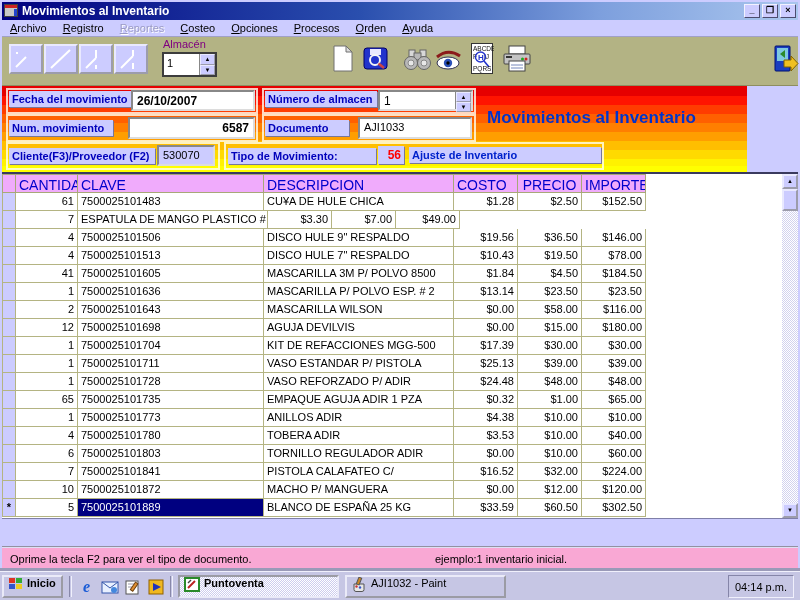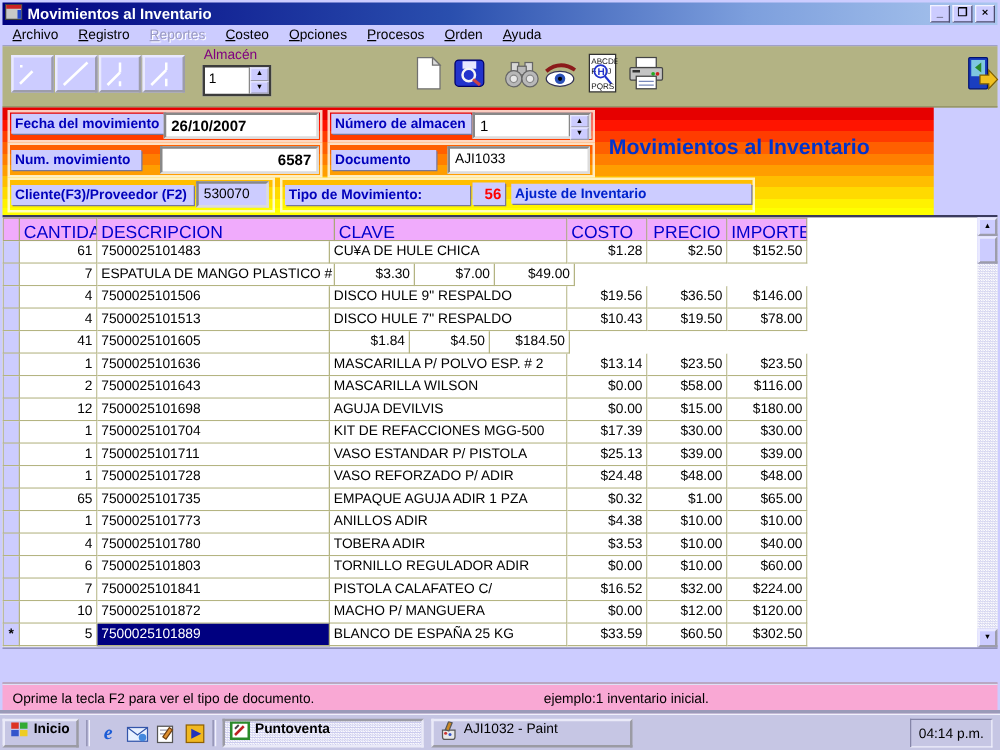--- a/index.html
+++ b/index.html
@@ -267,22 +267,22 @@
     <span class="flabel" style="left:407px;top:61px;width:192px;color:#0022cc">Ajuste de Inventario</span>
 
     <span class="bigtitle">Movimientos al Inventario</span>
   </div>
 
   <div class="grid">
     <div class="gscroll-pad">
       <div class="ghead">
         <div class="hcell hc-sel"></div>
         <div class="hcell c-cant">CANTIDAD</div>
+        <div class="hcell c-clave">CLAVE</div>
         <div class="hcell c-desc">DESCRIPCION</div>
-        <div class="hcell c-clave">CLAVE</div>
         <div class="hcell c-cost">COSTO</div>
         <div class="hcell c-prec">PRECIO</div>
         <div class="hcell c-imp">IMPORTE</div>
         <div class="hc-fill"></div>
       </div>
       <div>
           <div class="trow">
             <div class="tcell c-sel"></div>
             <div class="tcell c-cant num">61</div>
             <div class="tcell c-clave">7500025101483</div>
@@ -318,20 +318,21 @@
             <div class="tcell c-desc">DISCO HULE 7" RESPALDO</div>
             <div class="tcell c-cost num">$10.43</div>
             <div class="tcell c-prec num">$19.50</div>
             <div class="tcell c-imp num">$78.00</div>
             <div class="tcell c-fill"></div>
           </div>
           <div class="trow">
             <div class="tcell c-sel"></div>
             <div class="tcell c-cant num">41</div>
             <div class="tcell c-clave">7500025101605</div>
+            <div class="tcell c-desc">MASCARILLA 3M P/ POLVO 8500</div>
             <div class="tcell c-cost num">$1.84</div>
             <div class="tcell c-prec num">$4.50</div>
             <div class="tcell c-imp num">$184.50</div>
             <div class="tcell c-fill"></div>
           </div>
           <div class="trow">
             <div class="tcell c-sel"></div>
             <div class="tcell c-cant num">1</div>
             <div class="tcell c-clave">7500025101636</div>
             <div class="tcell c-desc">MASCARILLA P/ POLVO ESP. # 2</div>

